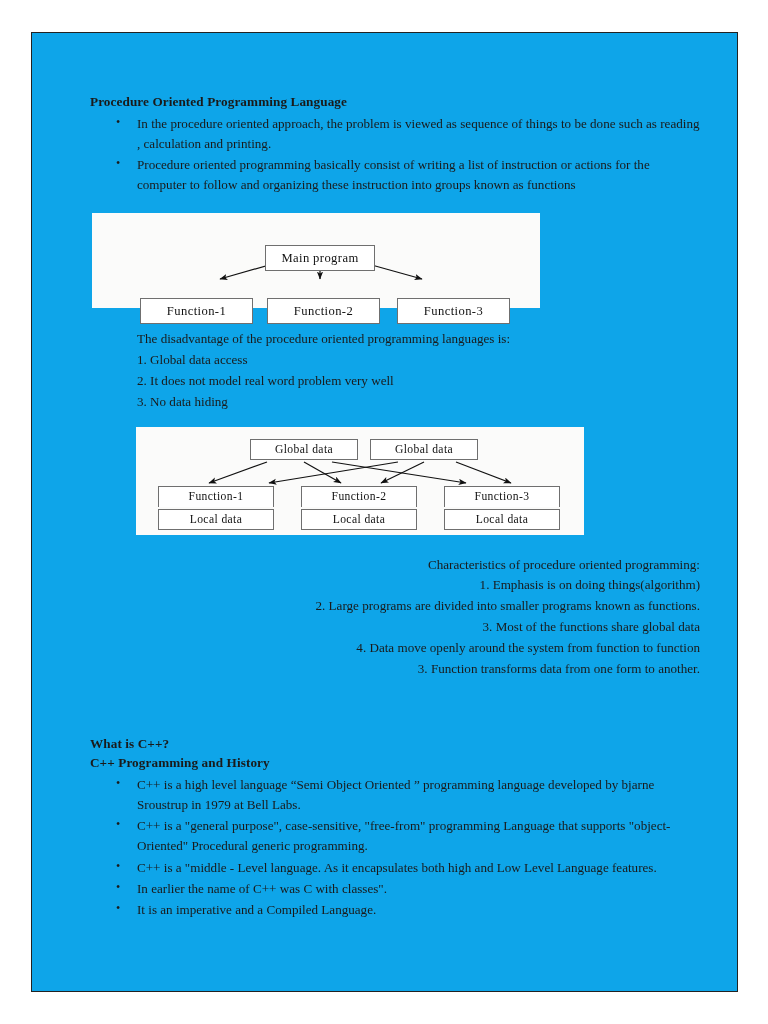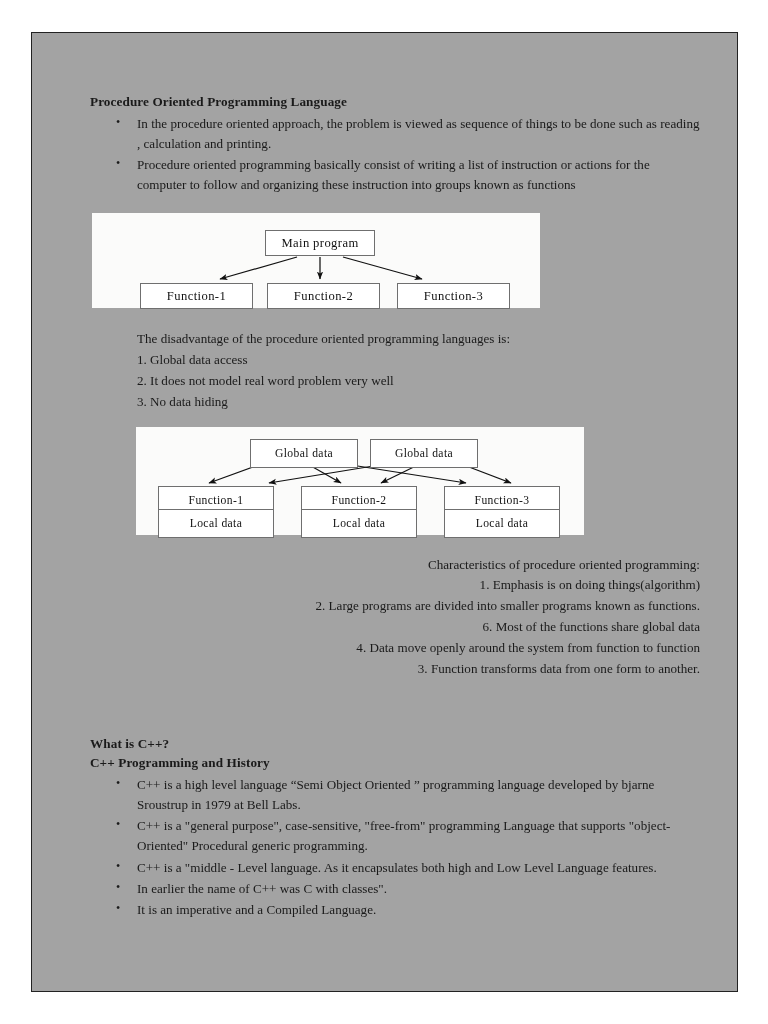--- a/index.html
+++ b/index.html
@@ -18,21 +18,21 @@
   }
 
   
   .page-sheet {
     position: absolute;
     left: 31px;
     top: 32px;
     width: 707px;
     height: 960px;
     border: 1.4px solid #222;
-    background: #a3a3a3;
+    background: #0ea5e9;
     box-sizing: border-box;
   }
 
   .page-body {
     position: absolute;
     left: 58px;
     top: 60px;
     width: 610px;
   }
 
@@ -101,29 +101,29 @@
     top: 0;
     overflow: visible;
   }
 
   
   #diagram-main-program {
     margin: 18px 0 0 2px;
     width: 448px;
     height: 95px;
   }
-  #diagram-main-program .dbox { font-size: 12.6px; height: 26px; }
+  #diagram-main-program .dbox { font-size: 12.6px; height: 26px; margin-top: 15px; }
 
   
   #diagram-global-data {
     margin: 14px 0 0 46px;
     width: 448px;
     height: 108px;
   }
-  #diagram-global-data .dbox { font-size: 11.6px; height: 29px; }
+  #diagram-global-data .dbox { font-size: 11.6px; height: 21px; }
   #diagram-global-data .dbox.split-top { border-bottom-width: 0; }
 
   .spacer-lg { height: 56px; }
 </style>
 </head>
 <body>
 
 <div class="page-sheet">
   <div class="page-body">
 
@@ -188,21 +188,21 @@
       <div class="dbox" style="left:165px; top:82px; width:116px;">Local data</div>
 
       <div class="dbox split-top" style="left:308px; top:59px; width:116px;">Function-3</div>
       <div class="dbox" style="left:308px; top:82px; width:116px;">Local data</div>
     </div>
 
     <div class="indent-block" style="margin-top:20px;text-align:right;">
       <div>Characteristics of procedure oriented programming:</div>
       <div>1. Emphasis is on doing things(algorithm)</div>
       <div>2. Large programs are divided into smaller programs known as functions.</div>
-      <div>6. Most of the functions share global data</div>
+      <div>3. Most of the functions share global data</div>
       <div>4. Data move openly around the system from function to function</div>
       <div>3. Function transforms data from one form to another.</div>
     </div>
 
     <div class="spacer-lg"></div>
 
     <h1 class="h-bold">What is C++?</h1>
     <h2 class="h-bold">C++ Programming and History</h2>
 
     <ul class="bullets">

